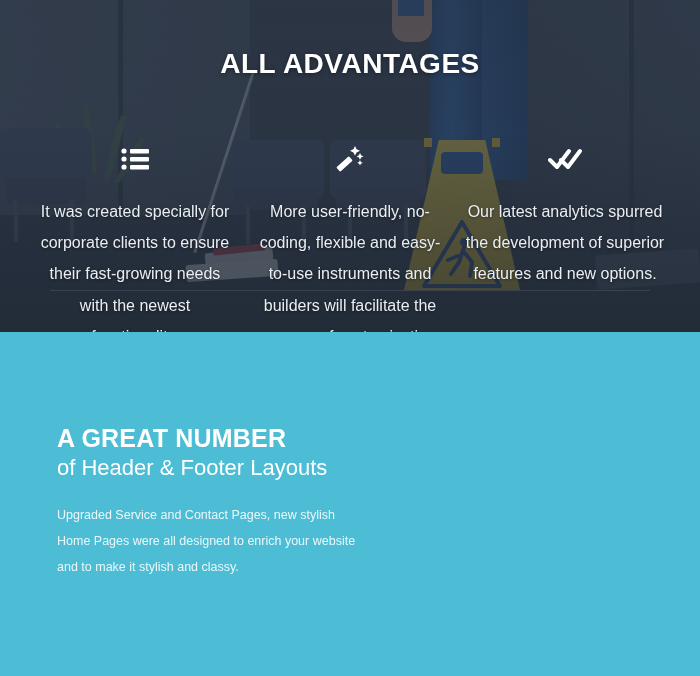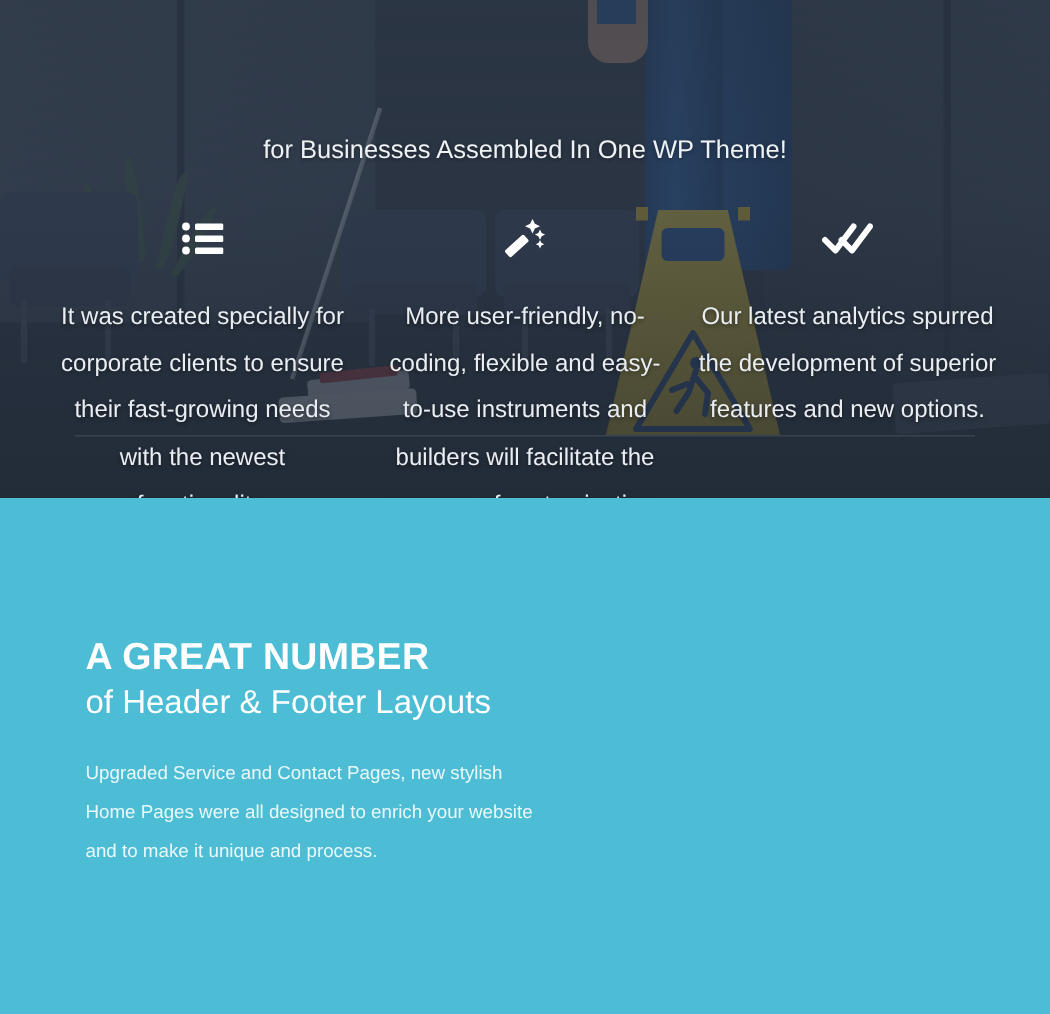--- a/index.html
+++ b/index.html
@@ -137,21 +137,21 @@
           <path d="M44 29 L39 44 L31 56 M44 34 L52 44 L50 58 M38 38 L28 42" stroke="#2c4f86" stroke-width="4" fill="none" stroke-linecap="round"></path>
         </svg>
       </div>
 
       <div class="ph" style="left:596px;top:252px;width:104px;height:34px;background:#4a5564;transform:rotate(-4deg);border-radius:3px;"></div>
     </div>
 
     <div class="hero-tint"></div>
 
     <div class="hero-content">
-      <p class="hero-sub">for Businesses Assembled In One WP Theme!</p>
+      <h1 class="hero-title">ALL ADVANTAGES</h1>
 
       <div class="features">
 
         <div class="feature">
           <div class="feature-icon">
             <svg width="28" height="24" viewBox="0 0 28 24">
               <circle cx="3" cy="4" r="2.6" fill="#fff"></circle>
               <circle cx="3" cy="12" r="2.6" fill="#fff"></circle>
               <circle cx="3" cy="20" r="2.6" fill="#fff"></circle>
               <rect x="9" y="2" width="19" height="4.4" rx="1" fill="#fff"></rect>
@@ -187,17 +187,17 @@
       </div>
       <div class="hero-divider"></div>
     </div>
   </section>
 
   <section class="teal">
 
     <div class="teal-copy">
       <div class="teal-h1">A GREAT NUMBER</div>
       <div class="teal-h2">of Header &amp; Footer Layouts</div>
-      <p class="teal-p">Upgraded Service and Contact Pages, new stylish Home Pages were all designed to enrich your website and to make it unique and process.</p>
+      <p class="teal-p">Upgraded Service and Contact Pages, new stylish Home Pages were all designed to enrich your website and to make it stylish and classy.</p>
     </div>
 
   </section>
 </div>
 
 </body></html>

